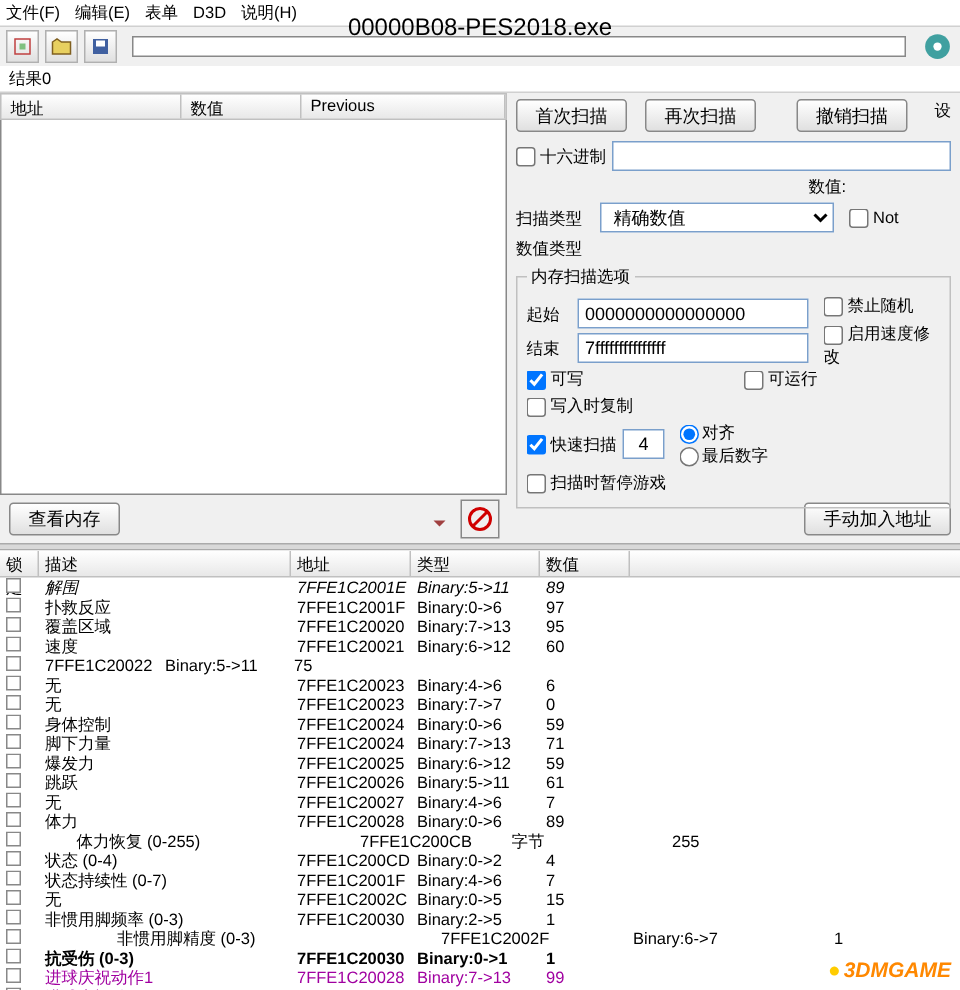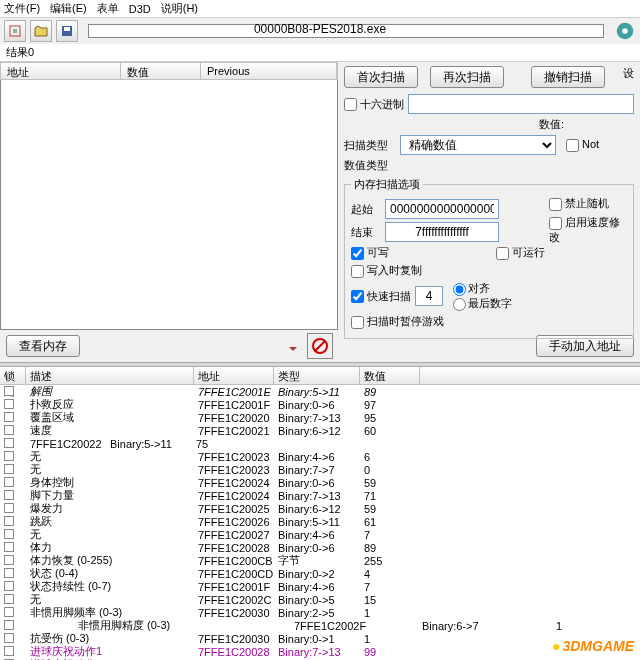--- a/index.html
+++ b/index.html
@@ -20,39 +20,39 @@
 .btnrow { display: flex; gap: 12px; margin-bottom: 6px; }
 button.win { height: 22px; padding: 0 12px; border: 1px solid #888; background: linear-gradient(#fff,#e0e0e0); border-radius: 3px; font-size: 12px; }
 .lbl { display: inline-block; }
 .field-row { display: flex; align-items: center; margin: 3px 0; gap: 4px; }
 select.win, input.win { height: 20px; border: 1px solid #7a9fcb; background: #fff; padding: 0 4px; font-size: 12px; }
 select.win { width: 156px; }
 fieldset { border: 1px solid #c0c0c0; padding: 4px 6px 6px; margin-top: 4px; position: relative; }
 legend { font-size: 11px; padding: 0 3px; }
 input[type=checkbox] { vertical-align: middle; margin-right: 3px; }
 input[type=radio] { vertical-align: middle; margin-right: 2px; }
-.val-input { width: 114px; text-align: center; }
+.val-input { width: 154px; text-align: left; }
 .memops { display: flex; }
 .memops-left { flex: 1; }
 .memops-right { width: 82px; font-size: 11px; padding-left: 4px; }
 .bottom-ctrl { display: flex; align-items: center; padding: 3px 6px; gap: 6px; }
 .forbid { width: 26px; height: 26px; border: 1px solid #888; display: flex; align-items: center; justify-content: center; }
 .arrow-in { width: 18px; height: 18px; }
 .divider { height: 5px; background: #d8d8d8; border-top: 1px solid #aaa; border-bottom: 1px solid #aaa; }
 .table-wrap { height: 294px; overflow: hidden; background: #fff; }
 .tbl-head { display: flex; height: 18px; background: linear-gradient(#fff,#e8e8e8); border-bottom: 1px solid #c0c0c0; }
 .tbl-head div { padding: 2px 4px; border-right: 1px solid #c0c0c0; }
 .c0{width:26px}.c1{width:168px}.c2{width:80px}.c3{width:86px}.c4{width:60px}
 .tbl-body { overflow-y: auto; height: 276px; }
 .row { display: flex; height: 13px; align-items: center; }
 .row div { padding: 0 4px; white-space: nowrap; overflow: hidden; }
 .cb { width: 10px; height: 10px; border: 1px solid #888; display: inline-block; background: #fff; }
 .watermark { position: absolute; right: 6px; bottom: 6px; font-size: 14px; font-weight: bold; font-style: italic; color: #ff8800; text-shadow: 1px 1px 0 #fff; }
 .watermark::before { content: "●"; color: #ffcc00; margin-right: 2px; }
-.title-center { position: absolute; top: 22px; left: 50%; transform: translateX(-50%); font-size: 12px; }
+.title-center { position: absolute; top: 10px; left: 50%; transform: translateX(-50%); font-size: 16px; }
 </style>
 </head>
 <body>
 
 <div class="menubar">
   <span>文件(F)</span>
   <span>编辑(E)</span>
   <span>表单</span>
   <span>D3D</span>
   <span>说明(H)</span>
@@ -270,21 +270,21 @@
         <div class="c3">Binary:4-&gt;6</div>
         <div class="c4">7</div>
       </div>
       <div class="row" style="color: rgb(0, 0, 0);">
         <div class="c0"><span class="cb"></span></div>
         <div class="c1">体力</div>
         <div class="c2">7FFE1C20028</div>
         <div class="c3">Binary:0-&gt;6</div>
         <div class="c4">89</div>
       </div>
-      <div class="row" style="color: rgb(0, 0, 0);">
+      <div class="row" style="color: rgb(0, 0, 0); gap: 21px;">
         <div class="c0"><span class="cb"></span></div>
         <div class="c1">体力恢复 (0-255)</div>
         <div class="c2">7FFE1C200CB</div>
         <div class="c3">字节</div>
         <div class="c4">255</div>
       </div>
       <div class="row" style="color: rgb(0, 0, 0);">
         <div class="c0"><span class="cb"></span></div>
         <div class="c1">状态 (0-4)</div>
         <div class="c2">7FFE1C200CD</div>
@@ -312,21 +312,21 @@
         <div class="c3">Binary:2-&gt;5</div>
         <div class="c4">1</div>
       </div>
       <div class="row" style="color: rgb(0, 0, 0); gap: 48px;">
         <div class="c0"><span class="cb"></span></div>
         <div class="c1">非惯用脚精度 (0-3)</div>
         <div class="c2">7FFE1C2002F</div>
         <div class="c3">Binary:6-&gt;7</div>
         <div class="c4">1</div>
       </div>
-      <div class="row" style="color: rgb(0, 0, 0);">
+      <div class="row" style="color: rgb(0, 0, 0); font-weight: bold;">
         <div class="c0"><span class="cb"></span></div>
         <div class="c1">抗受伤 (0-3)</div>
         <div class="c2">7FFE1C20030</div>
         <div class="c3">Binary:0-&gt;1</div>
         <div class="c4">1</div>
       </div>
       <div class="row" style="color: rgb(160, 0, 160);">
         <div class="c0"><span class="cb"></span></div>
         <div class="c1">进球庆祝动作1</div>
         <div class="c2">7FFE1C20028</div>

